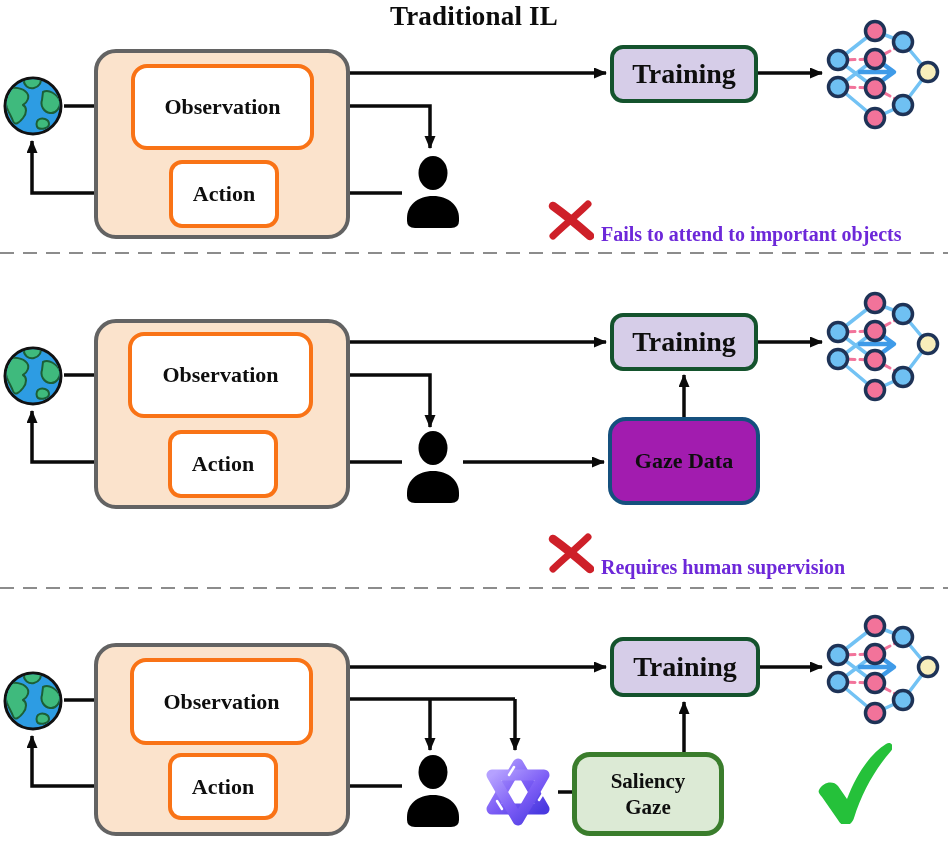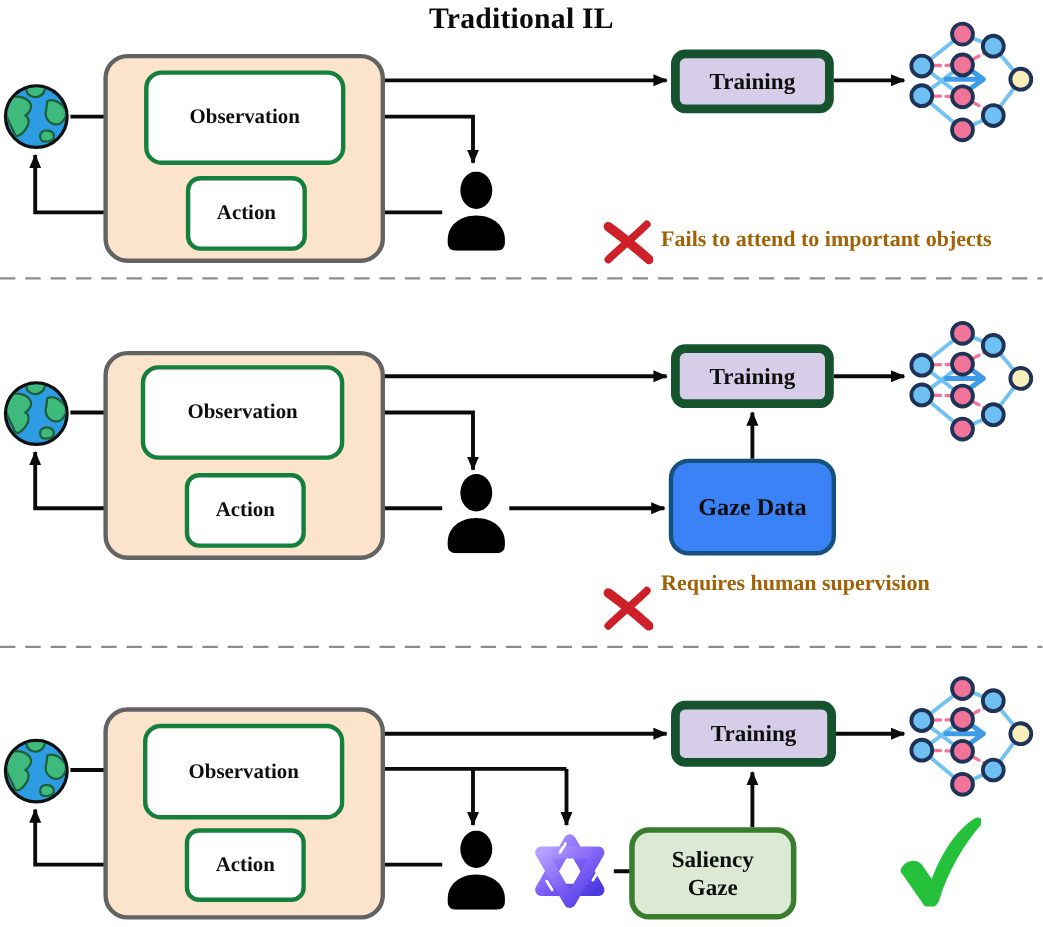--- a/index.html
+++ b/index.html
@@ -15,33 +15,33 @@
   }
   .box{
     position:absolute;z-index:2;box-sizing:border-box;
     display:flex;align-items:center;justify-content:center;flex-direction:column;
     font-weight:700;color:#0e0e0e;text-align:center;
   }
   .env{
     background:#fbe3cc;border:4px solid #636363;border-radius:22px;z-index:2;
   }
   .white-box{
-    background:#ffffff;border:4px solid #15803d;border-radius:16px;font-size:19px;z-index:3;font-family:Liberation Serif, serif;
+    background:#ffffff;border:4px solid #f97316;border-radius:16px;font-size:22px;z-index:3;font-family:Liberation Serif, serif;
   }
   .training{
-    background:#d6cde8;border:8px solid #14532d;border-radius:13px;font-size:21px;
+    background:#d6cde8;border:4px solid #14532d;border-radius:13px;font-size:28px;
   }
   .gaze{
-    background:#3b82f6;border:4px solid #15507e;border-radius:18px;font-size:22px;
+    background:#a21caf;border:4px solid #15507e;border-radius:18px;font-size:22px;
   }
   .saliency{
     background:#dcead5;border:5px solid #3a7d2c;border-radius:18px;font-size:21px;line-height:1.25;
   }
   .caption{
-    position:absolute;z-index:2;font-size:20px;font-weight:700;color:#a16207;white-space:nowrap;
+    position:absolute;z-index:2;font-size:20px;font-weight:700;color:#6d28d9;white-space:nowrap;margin-top:16px;
   }
 </style>
 </head>
 <body>
 
 <div id="canvas">
 
   <svg width="0" height="0" style="position:absolute" aria-hidden="true">
     <defs>
       <linearGradient id="qgrad" x1="0" y1="0" x2="1" y2="1">
@@ -216,21 +216,21 @@
     <span>Gaze Data</span>
   </div>
 
   <svg class="icon" style="left:826px;top:285px" width="118" height="128">
       <use href="#icon-nn"></use>
     </svg>
 
   <svg class="icon" style="left:548px;top:532px" width="46" height="42">
       <use href="#icon-cross"></use>
     </svg>
-  <div class="caption" style="left:601px;top:519px">Requires human supervision</div>
+  <div class="caption" style="left:601px;top:540px">Requires human supervision</div>
 
 
   <svg class="icon" style="left:2px;top:670px" width="62" height="62">
       <use href="#icon-globe"></use>
     </svg>
 
   <div class="box env" style="left:94px;top:643px;width:256px;height:193px"></div>
   <div class="box white-box" style="left:130px;top:658px;width:183px;height:87px">
     <span>Observation</span>
   </div>

